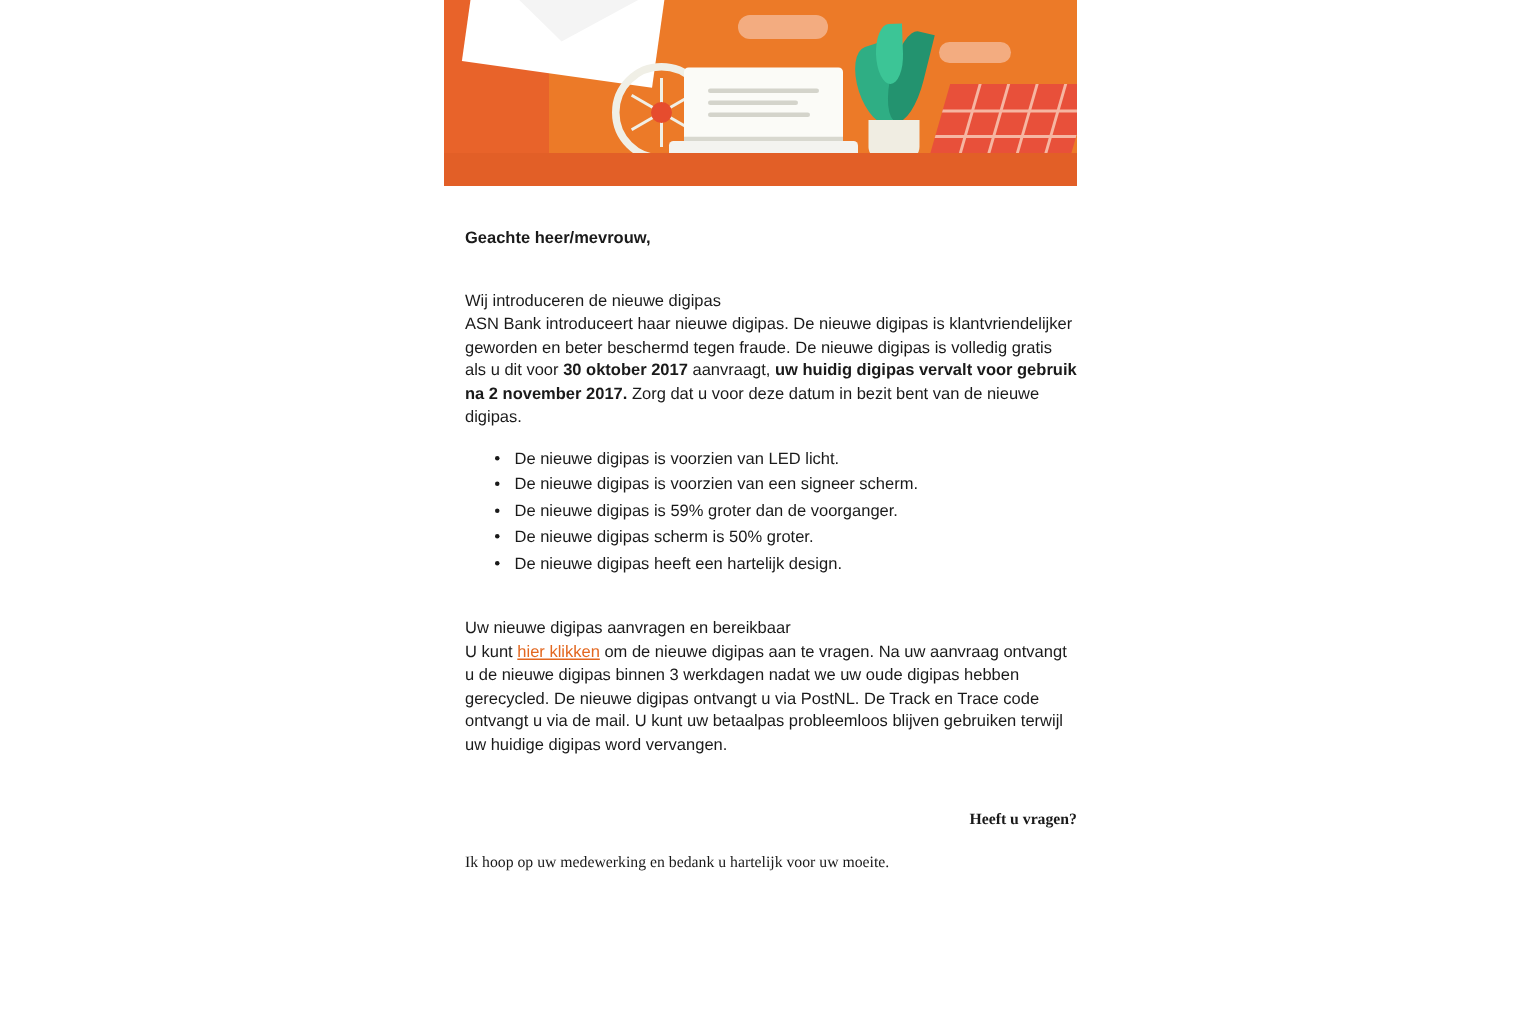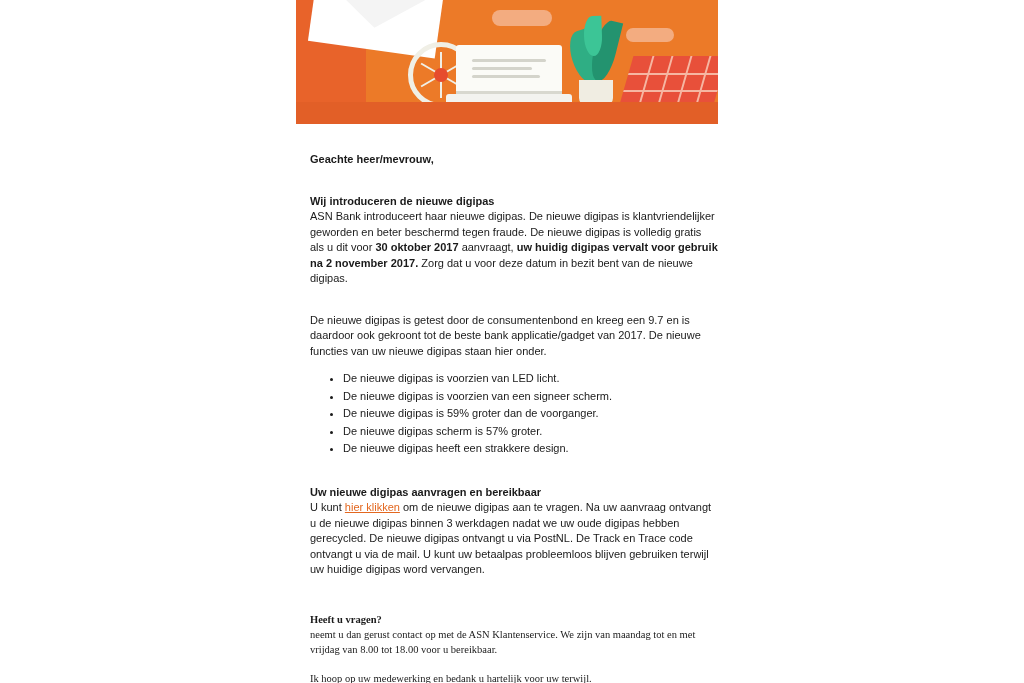--- a/index.html
+++ b/index.html
@@ -168,21 +168,21 @@
   .salutation {
     font-weight: bold;
     margin-top: 28px;
     margin-bottom: 0;
   }
   .para {
     margin: 0;
     padding-top: 26px;
   }
   .heading {
-    font-weight: bold;
+    font-weight: normal;
   }
   .bold { font-weight: bold; text-align: center; }
   .link {
     color: #e3671f;
     text-decoration: underline;
     cursor: pointer;
   }
   ul.features {
     margin: 12px 0 0 0;
     padding-left: 30px;
@@ -195,20 +195,21 @@
   }
   .footer-block {
     padding-top: 34px;
     font-family: "Liberation Serif", serif;
     font-size: 10.5px;
     line-height: 15px;
     color: #1a1a1a;
   }
   .footer-block .ftitle {
     font-weight: bold;
+    text-align: right;
   }
   .footer-block p { margin: 0; }
   .footer-block p.gap { margin-top: 14px; }
 </style>
 </head>
 <body>
 
 <div class="page">
   <div class="letter">
 
@@ -249,37 +250,35 @@
 
     <div class="body-text">
 
       <p class="salutation">Geachte heer/mevrouw,</p>
 
       <p class="para">
         <span class="heading">Wij introduceren de nieuwe digipas</span><br>
         <span>ASN Bank introduceert haar nieuwe digipas. De nieuwe digipas is klantvriendelijker geworden en beter beschermd tegen fraude. De nieuwe digipas is volledig gratis als u dit voor </span><span class="bold">30 oktober 2017</span><span> aanvraagt, </span><span class="bold">uw huidig digipas vervalt voor gebruik na 2 november 2017.</span><span> Zorg dat u voor deze datum in bezit bent van de nieuwe digipas.</span>
       </p>
 
-      <p class="para">De nieuwe digipas is getest door de consumentenbond en kreeg een 9.7 en is daardoor ook gekroont tot de beste bank applicatie/gadget van 2017. De nieuwe functies van uw nieuwe digipas staan hier onder.</p>
 
       <ul class="features">
         <li>De nieuwe digipas is voorzien van LED licht.</li>
         <li>De nieuwe digipas is voorzien van een signeer scherm.</li>
         <li>De nieuwe digipas is 59% groter dan de voorganger.</li>
-        <li>De nieuwe digipas scherm is 57% groter.</li>
-        <li>De nieuwe digipas heeft een strakkere design.</li>
+        <li>De nieuwe digipas scherm is 50% groter.</li>
+        <li>De nieuwe digipas heeft een hartelijk design.</li>
       </ul>
 
       <p class="para">
         <span class="heading">Uw nieuwe digipas aanvragen en bereikbaar</span><br>
         <span>U kunt </span><a class="link" href="#">hier klikken</a><span> om de nieuwe digipas aan te vragen. Na uw aanvraag ontvangt u de nieuwe digipas binnen 3 werkdagen nadat we uw oude digipas hebben gerecycled. De nieuwe digipas ontvangt u via PostNL. De Track en Trace code ontvangt u via de mail. U kunt uw betaalpas probleemloos blijven gebruiken terwijl uw huidige digipas word vervangen.</span>
       </p>
 
       <div class="footer-block">
         <p class="ftitle">Heeft u vragen?</p>
-        <p>neemt u dan gerust contact op met de ASN Klantenservice. We zijn van maandag tot en met vrijdag van 8.00 tot 18.00 voor u bereikbaar.</p>
-        <p class="gap">Ik hoop op uw medewerking en bedank u hartelijk voor uw terwijl.</p>
+        <p class="gap">Ik hoop op uw medewerking en bedank u hartelijk voor uw moeite.</p>
 
       </div>
 
     </div>
   </div>
 </div>
 
 </body></html>

